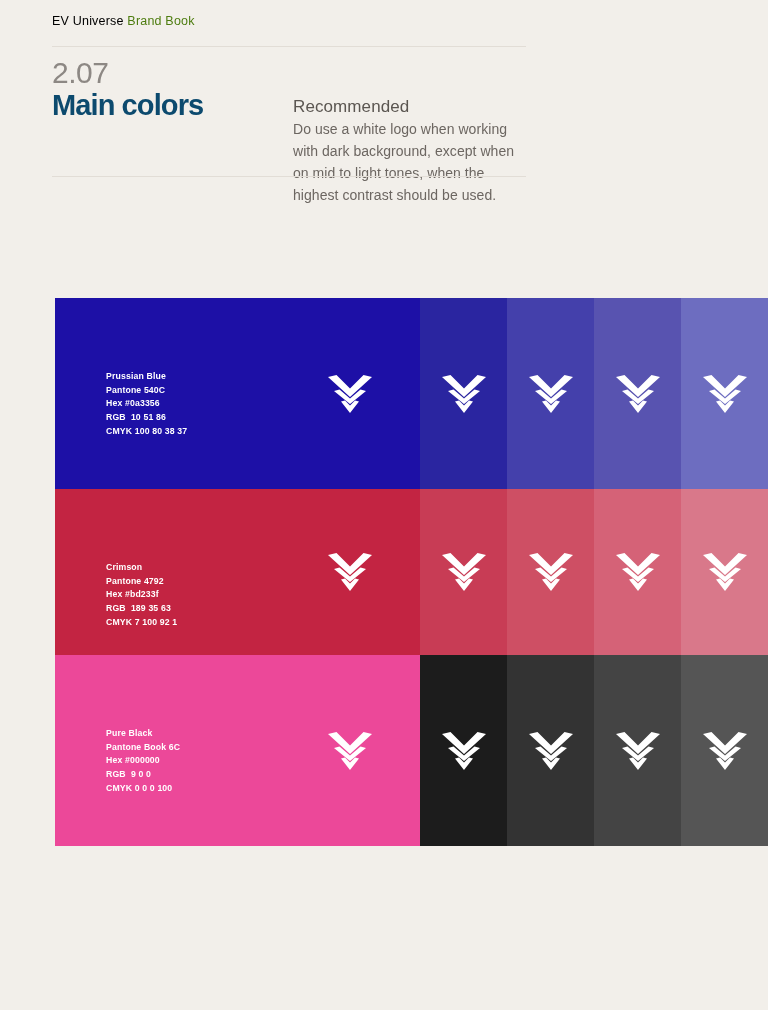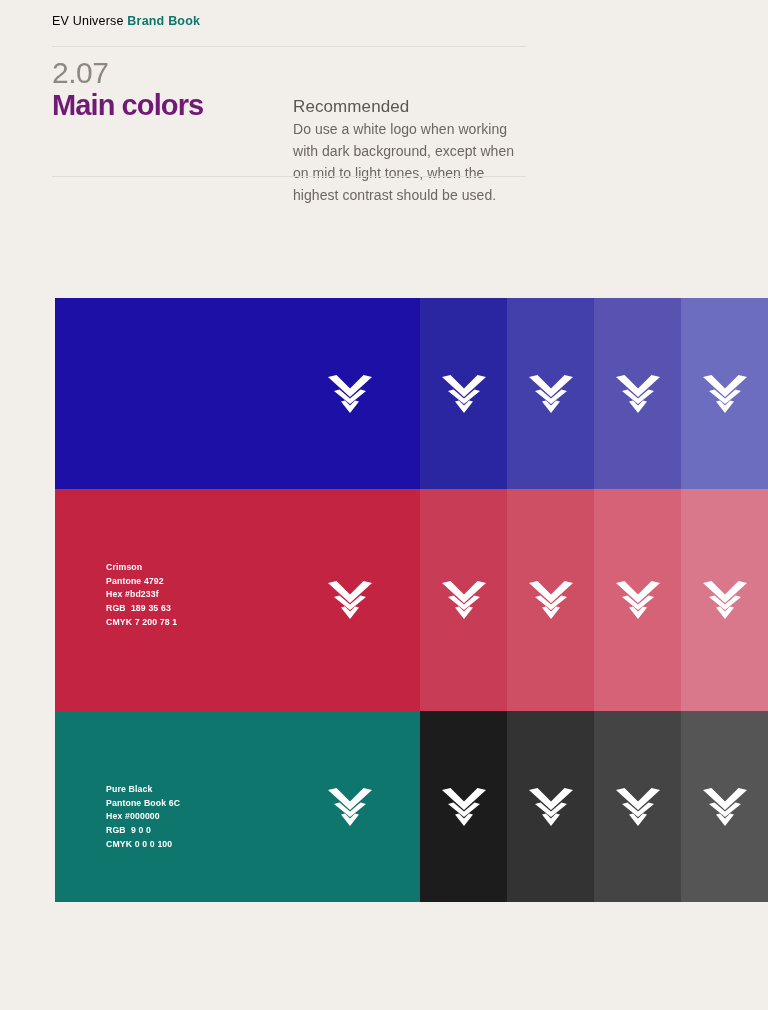--- a/index.html
+++ b/index.html
@@ -9,36 +9,36 @@
     font-family:"Liberation Sans", sans-serif;
     overflow:hidden;
   }
   .page { position:relative; width:768px; height:1010px; }
 
   
   .header {
     position:absolute; left:52px; top:14px; width:474px;
     font-size:12.5px; letter-spacing:.2px;
   }
-  .header .book  { font-weight:bold; color:#0f766e; }
+  .header .book  { font-weight:normal; color:#4d7c0f; }
   .rule-top {
     position:absolute; left:52px; top:46px; width:474px;
     height:1px; background:#e2ddd6;
   }
 
   
   .sec-num {
     position:absolute; left:52px; top:56px;
     font-size:30px; color:#8d8884; font-weight:normal;
     letter-spacing:-.5px;
     text-align:right;
   }
   .title {
     position:absolute; left:52px; top:88px; width:250px;
-    font-size:29px; font-weight:bold; color:#701a75;
+    font-size:29px; font-weight:bold; color:#0c4a6e;
     line-height:1.22; letter-spacing:-.9px;
   }
   .title .l2 { display:block; }
 
   
   .rec-head {
     position:absolute; left:293px; top:97px;
     font-size:17px; color:#5b5651; letter-spacing:.1px;
   }
   .rec-body {
@@ -47,21 +47,21 @@
     letter-spacing:.05px;
   }
   .rule-bottom {
     position:absolute; left:52px; top:176px; width:474px;
     height:1px; background:#e2ddd6;
   }
 
   
   .palette { position:absolute; left:55px; top:298px; width:713px; }
   .row { display:flex; height:191px; width:713px; }
-  .row.mid { height:222px; }
+  .row.mid { height:166px; }
   .cell { position:relative; height:100%; flex:0 0 auto; }
   .cell.base { width:365px; }
   .cell.tint { width:87px; }
 
   .specs {
     position:absolute; left:51px; top:72px;
     color:#ffffff; font-size:8.7px; font-weight:bold;
     line-height:1.57; letter-spacing:.15px;
     white-space:pre;
   }
@@ -90,20 +90,21 @@
     <span>Main colors</span>
   </div>
 
   <div class="rec-head">Recommended</div>
   <div class="rec-body">Do use a white logo when working with dark background, except when on mid to light tones, when the highest contrast should be used.</div>
   <div class="rule-bottom"></div>
 
   <div class="palette" id="palette">
       <div class="row">
         <div class="cell base" style="background: rgb(29, 16, 166);">
+          <div class="specs"><span>Prussian Blue</span><span>Pantone 540C</span><span>Hex #0a3356</span><span>RGB  10 51 86</span><span>CMYK 100 80 38 37</span></div>
           <div class="logo">
             <svg viewBox="0 0 46 40" xmlns="http://www.w3.org/2000/svg">
               <path fill="#ffffff" d="M1 3 L9.5 1 L23 14.5 L36.5 1 L45 3 L23 23 Z"></path>
               <path fill="#ffffff" d="M7 17 L12.5 15.5 L23 24.5 L33.5 15.5 L39 17 L23 30 Z"></path>
               <path fill="#ffffff" d="M14 27.5 L18 26.5 L23 31.5 L28 26.5 L32 27.5 L23 39 Z"></path>
             </svg>
           </div>
         </div>
         <div class="cell tint" style="background: rgb(42, 37, 160);">
           <div class="logo">
@@ -137,21 +138,21 @@
             <svg viewBox="0 0 46 40" xmlns="http://www.w3.org/2000/svg">
               <path fill="#ffffff" d="M1 3 L9.5 1 L23 14.5 L36.5 1 L45 3 L23 23 Z"></path>
               <path fill="#ffffff" d="M7 17 L12.5 15.5 L23 24.5 L33.5 15.5 L39 17 L23 30 Z"></path>
               <path fill="#ffffff" d="M14 27.5 L18 26.5 L23 31.5 L28 26.5 L32 27.5 L23 39 Z"></path>
             </svg>
           </div>
         </div>
       </div>
       <div class="row mid">
         <div class="cell base" style="background: rgb(195, 36, 66);">
-          <div class="specs"><span>Crimson</span><span>Pantone 4792</span><span>Hex #bd233f</span><span>RGB  189 35 63</span><span>CMYK 7 200 78 1</span></div>
+          <div class="specs"><span>Crimson</span><span>Pantone 4792</span><span>Hex #bd233f</span><span>RGB  189 35 63</span><span>CMYK 7 100 92 1</span></div>
           <div class="logo">
             <svg viewBox="0 0 46 40" xmlns="http://www.w3.org/2000/svg">
               <path fill="#ffffff" d="M1 3 L9.5 1 L23 14.5 L36.5 1 L45 3 L23 23 Z"></path>
               <path fill="#ffffff" d="M7 17 L12.5 15.5 L23 24.5 L33.5 15.5 L39 17 L23 30 Z"></path>
               <path fill="#ffffff" d="M14 27.5 L18 26.5 L23 31.5 L28 26.5 L32 27.5 L23 39 Z"></path>
             </svg>
           </div>
         </div>
         <div class="cell tint" style="background: rgb(200, 60, 85);">
           <div class="logo">
@@ -184,21 +185,21 @@
           <div class="logo">
             <svg viewBox="0 0 46 40" xmlns="http://www.w3.org/2000/svg">
               <path fill="#ffffff" d="M1 3 L9.5 1 L23 14.5 L36.5 1 L45 3 L23 23 Z"></path>
               <path fill="#ffffff" d="M7 17 L12.5 15.5 L23 24.5 L33.5 15.5 L39 17 L23 30 Z"></path>
               <path fill="#ffffff" d="M14 27.5 L18 26.5 L23 31.5 L28 26.5 L32 27.5 L23 39 Z"></path>
             </svg>
           </div>
         </div>
       </div>
       <div class="row">
-        <div class="cell base" style="background: #0f766e;">
+        <div class="cell base" style="background: #ec4899;">
           <div class="specs"><span>Pure Black</span><span>Pantone Book 6C</span><span>Hex #000000</span><span>RGB  9 0 0</span><span>CMYK 0 0 0 100</span></div>
           <div class="logo">
             <svg viewBox="0 0 46 40" xmlns="http://www.w3.org/2000/svg">
               <path fill="#ffffff" d="M1 3 L9.5 1 L23 14.5 L36.5 1 L45 3 L23 23 Z"></path>
               <path fill="#ffffff" d="M7 17 L12.5 15.5 L23 24.5 L33.5 15.5 L39 17 L23 30 Z"></path>
               <path fill="#ffffff" d="M14 27.5 L18 26.5 L23 31.5 L28 26.5 L32 27.5 L23 39 Z"></path>
             </svg>
           </div>
         </div>
         <div class="cell tint" style="background: rgb(28, 28, 28);">

